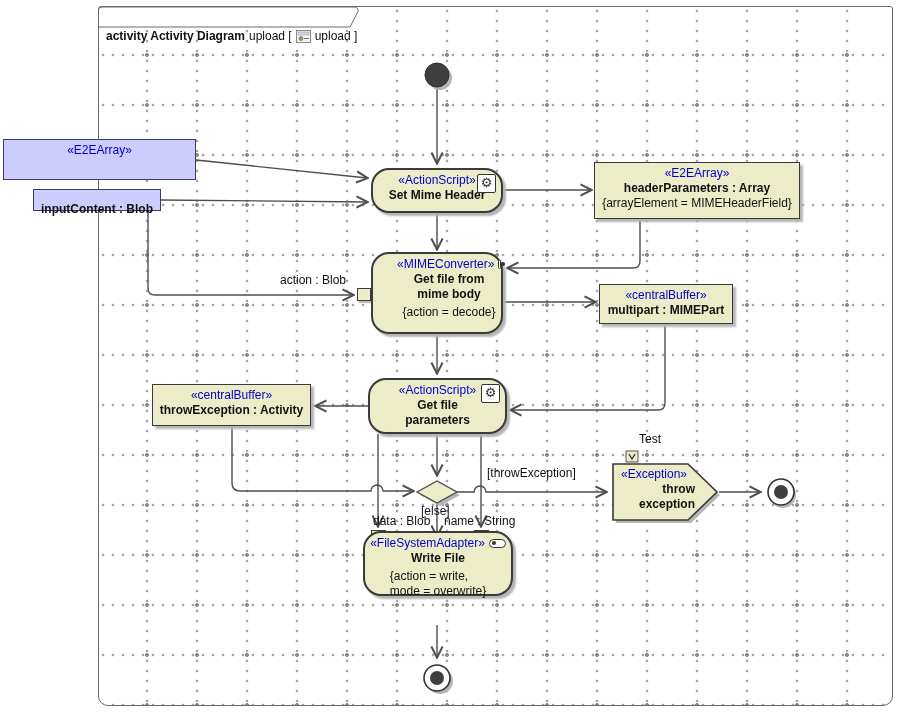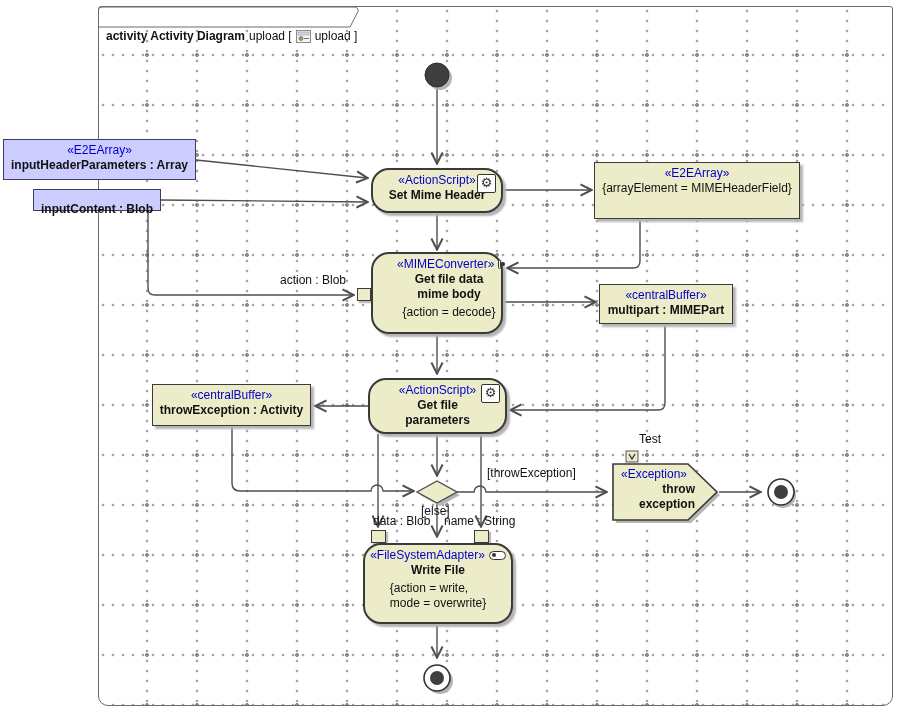--- a/index.html
+++ b/index.html
@@ -112,45 +112,45 @@
     <circle cx="437" cy="678" r="13" fill="#ffffff" stroke="#333" stroke-width="1.6"></circle>
     <circle cx="437" cy="678" r="7" fill="#3f3f3f"></circle>
   </svg>
 
   <div class="pin" style="left:357px;top:288px;width:14px;height:13px;"></div>
   <div class="pin" style="left:371px;top:530px;width:15px;height:13px;"></div>
   <div class="pin" style="left:474px;top:530px;width:15px;height:13px;"></div>
 
   <div class="node param" style="left:3px;top:139px;width:193px;height:41px;">
     <div class="stereo">«E2EArray»</div>
-    <div class="nname">inputHeaderParameters : Array</div>
   </div>
   <div class="node param" style="left:33px;top:189px;width:128px;height:22px;padding-top:10px;">
     <div class="nname" style="line-height:18px;">inputContent : Blob</div>
   </div>
 
   <div class="node action" style="left:371px;top:168px;width:132px;height:45px;">
     <div class="stereo">«ActionScript»</div>
     <div class="nname">Set Mime Header</div>
     <span class="gear">⚙</span>
   </div>
 
   <div class="node objectnode" style="left:594px;top:162px;width:206px;height:57px;">
     <div class="stereo">«E2EArray»</div>
+    <div class="nname">headerParameters : Array</div>
     <div class="tag" style="margin-top:0;">{arrayElement = MIMEHeaderField}</div>
   </div>
 
   <div class="node action" style="left:371px;top:252px;width:132px;height:82px;padding-left:24px;">
     <div class="stereo">
       <span>«MIMEConverter»</span>
       <span class="toggle">
           <span class="dot"></span>
         </span>
     </div>
-    <div class="nname">Get file data
+    <div class="nname">Get file from
 mime body</div>
     <div class="tag">{action = decode}</div>
   </div>
 
   <div class="node objectnode" style="left:599px;top:284px;width:134px;height:40px;">
     <div class="stereo">«centralBuffer»</div>
     <div class="nname">multipart : MIMEPart</div>
   </div>
 
   <div class="node objectnode" style="left:152px;top:384px;width:159px;height:42px;">
@@ -158,21 +158,21 @@
     <div class="nname">throwException : Activity</div>
   </div>
 
   <div class="node action" style="left:368px;top:378px;width:139px;height:56px;">
     <div class="stereo">«ActionScript»</div>
     <div class="nname">Get file
 parameters</div>
     <span class="gear">⚙</span>
   </div>
 
-  <div class="node action" style="left:363px;top:543px;width:150px;height:81px;">
+  <div class="node action" style="left:363px;top:531px;width:150px;height:65px;">
     <div class="stereo">
       <span>«FileSystemAdapter»</span>
       <span class="toggle">
           <span class="dot"></span>
         </span>
     </div>
     <div class="nname">Write File</div>
     <div class="tag leftal">{action = write,
 mode = overwrite}</div>
   </div>

